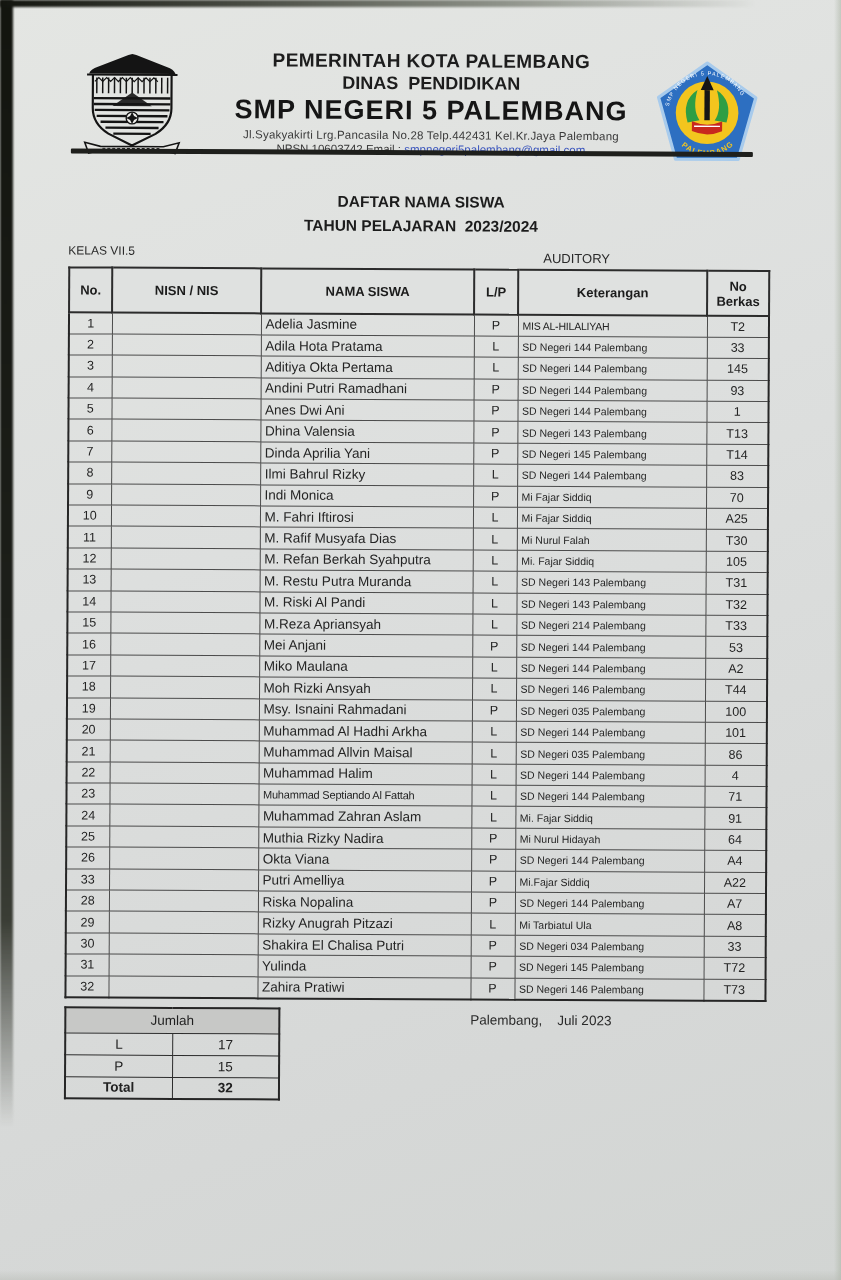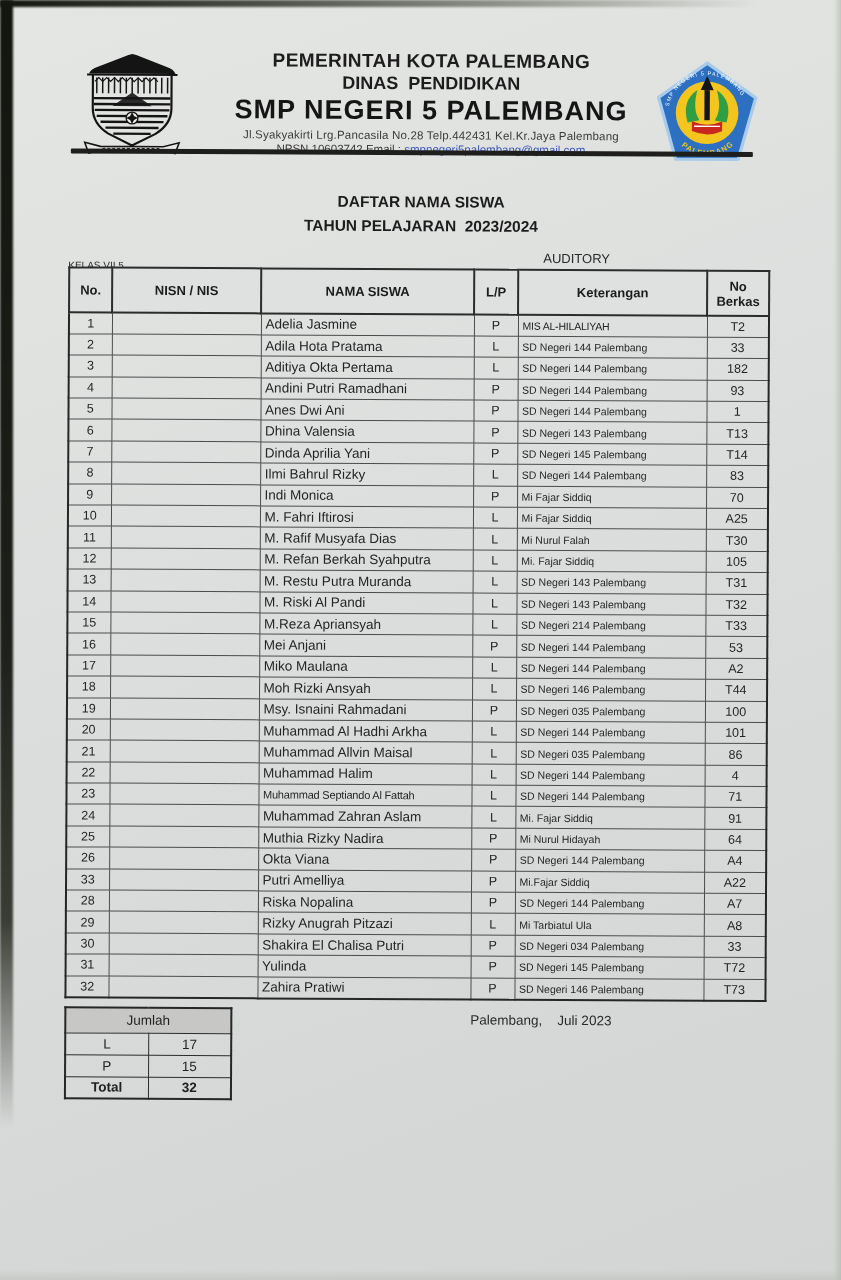--- a/index.html
+++ b/index.html
@@ -29,41 +29,41 @@
   .lh2{font-size:18px;font-weight:bold;white-space:pre;color:#1d1d1d;margin-top:2px;}
   .lh3{font-size:27px;font-weight:bold;letter-spacing:1px;color:#151515;margin-top:2px;}
   .lh-addr{font-size:11.5px;color:#3a3a3a;margin-top:3px;letter-spacing:.2px;}
   .lh-npsn{font-size:11.5px;color:#3a3a3a;margin-top:1px;}
   .email{color:#3a55bd;}
   .rule{position:absolute;left:70px;top:150px;width:682px;height:5px;background:#1e1f1c;border-radius:1px;}
 
   
   .title{position:absolute;left:0;top:190px;width:841px;text-align:center;line-height:24px;}
   .t1,.t2{font-size:15.5px;font-weight:bold;color:#1c1c1c;white-space:pre;}
-  .kelas{position:absolute;left:68px;top:261px;font-size:10px;color:#2a2a2a;}
+  .kelas{position:absolute;left:68px;top:245px;font-size:12px;color:#2a2a2a;}
   .auditory{position:absolute;left:543px;top:250px;font-size:13px;color:#2a2a2a;}
 
   
   table.main{position:absolute;left:68px;top:268px;width:700px;border-collapse:collapse;
     table-layout:fixed;border:2px solid #262626;}
   table.main th{border:2px solid #2c2c2c;font-size:13px;font-weight:bold;color:#1c1c1c;
     height:45px;text-align:center;background:#dfe1e0;padding:0;}
   table.main td{border:1px solid #4c4c4c;height:21.4px;padding:0 4px;color:#242424;
     overflow:hidden;white-space:nowrap;}
   td.c-no{text-align:center;font-size:12.5px;}
   td.c-nisn{font-size:12px;}
   td.c-nama{font-size:13.5px;padding-left:6px;}
   td.c-lp{text-align:center;font-size:12.5px;}
   td.c-ket{font-size:10.5px;padding-left:5px;color:#2b2b2b;}
   td.c-berkas{text-align:center;font-size:12.5px;}
   table.main tbody tr:nth-child(23) td.c-nama{font-size:11px;letter-spacing:-.2px;}
   table.main tbody tr:nth-child(1) td.c-ket{letter-spacing:-.2px;}
 
   
-  table.summary{position:absolute;left:68px;top:1008px;width:168px;border-collapse:collapse;
+  table.summary{position:absolute;left:68px;top:1008px;width:216px;border-collapse:collapse;
     table-layout:fixed;border:2px solid #262626;}
   table.summary th{border:1.5px solid #2c2c2c;background:#c7c8c6;font-size:13.5px;
     font-weight:normal;height:25px;color:#1f1f1f;}
   table.summary td{border:1.5px solid #2c2c2c;height:22px;font-size:13.5px;color:#222;}
   td.s-label{width:44px;text-align:center;}
   td.s-val{text-align:center;}
   table.summary tbody tr:last-child td{font-weight:bold;}
 
   .placedate{position:absolute;left:474px;top:1012px;font-size:13.5px;color:#2a2a2a;white-space:pre;text-align:center;}
 </style>
@@ -188,21 +188,21 @@
         <td class="c-ket">SD Negeri 144 Palembang</td>
         <td class="c-berkas">33</td>
       </tr>
 
       <tr>
         <td class="c-no">3</td>
         <td class="c-nisn"></td>
         <td class="c-nama">Aditiya Okta Pertama</td>
         <td class="c-lp">L</td>
         <td class="c-ket">SD Negeri 144 Palembang</td>
-        <td class="c-berkas">182</td>
+        <td class="c-berkas">145</td>
       </tr>
 
       <tr>
         <td class="c-no">4</td>
         <td class="c-nisn"></td>
         <td class="c-nama">Andini Putri Ramadhani</td>
         <td class="c-lp">P</td>
         <td class="c-ket">SD Negeri 144 Palembang</td>
         <td class="c-berkas">93</td>
       </tr>

